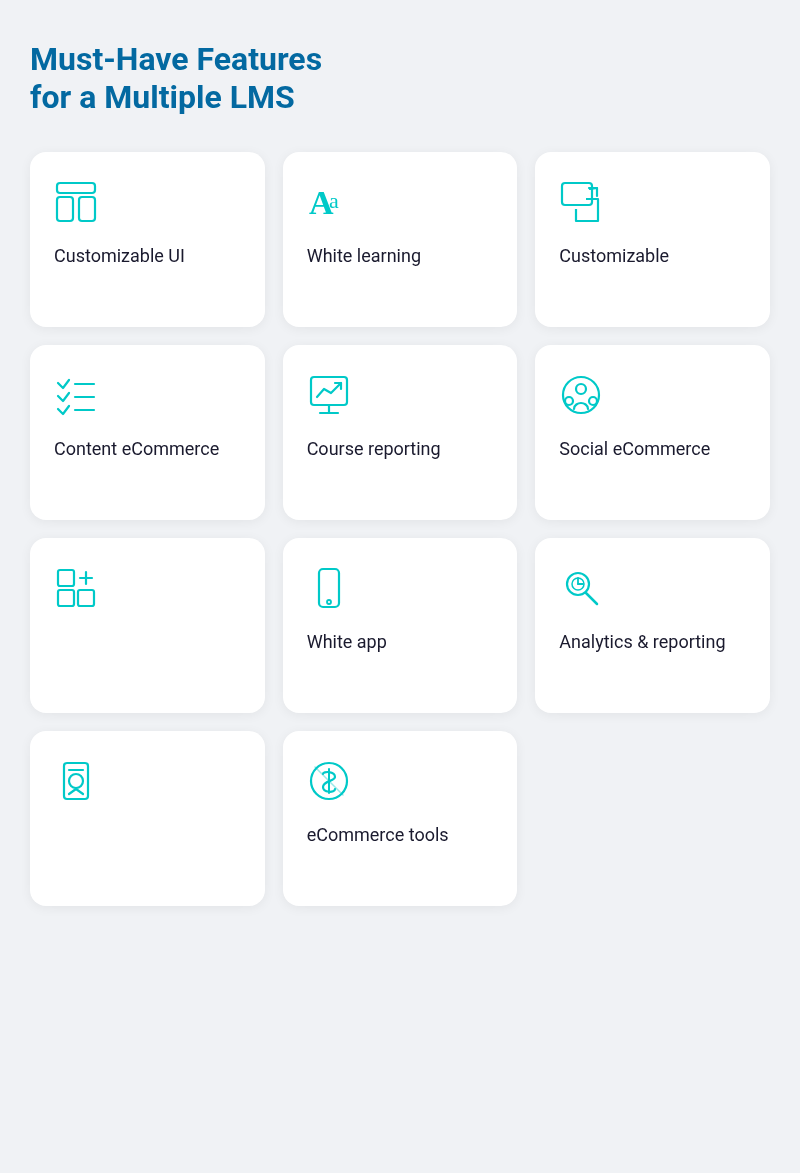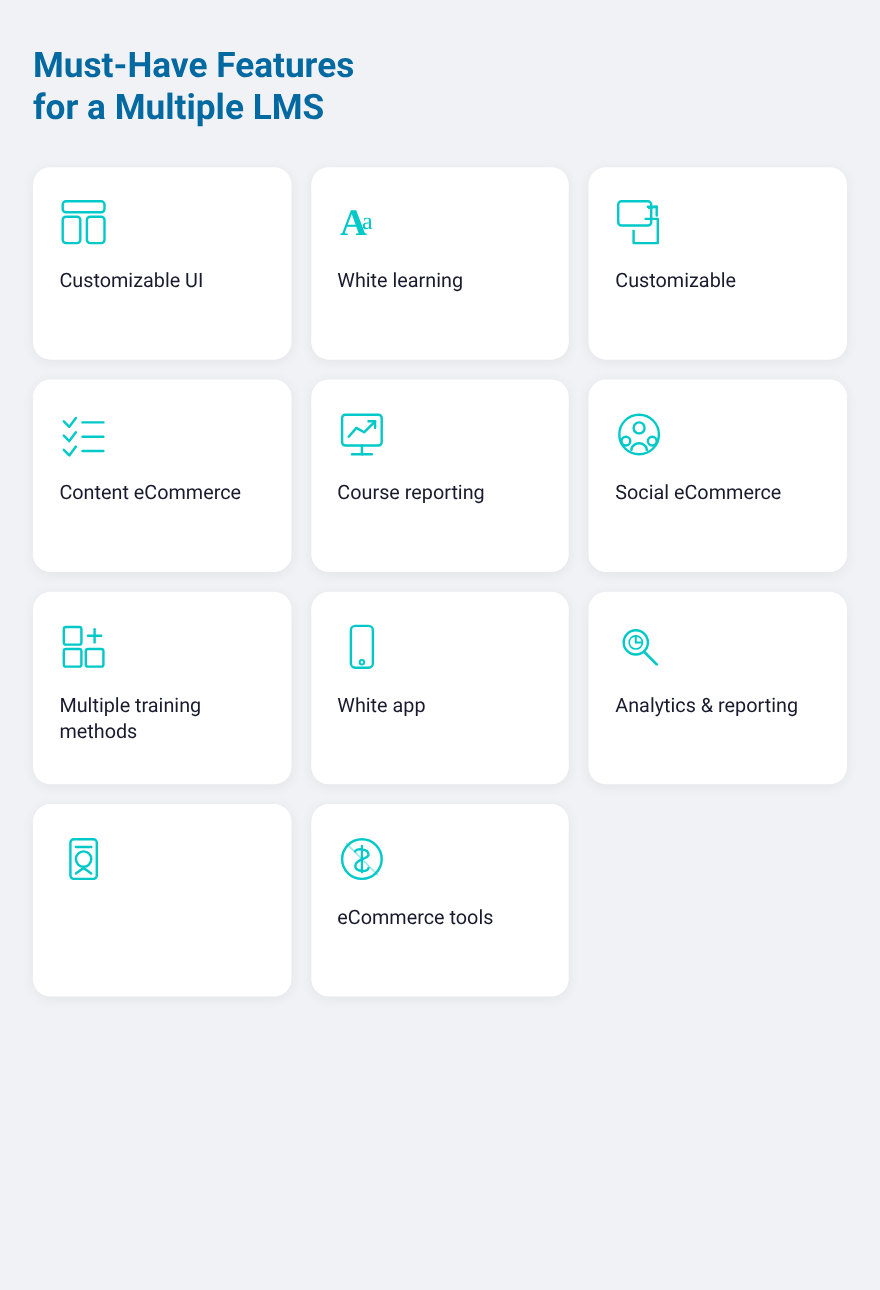--- a/index.html
+++ b/index.html
@@ -136,21 +136,20 @@
   <div class="card">
     <div class="card-icon">
       <svg viewBox="0 0 44 44" fill="none" xmlns="http://www.w3.org/2000/svg">
         <rect x="4" y="4" width="16" height="16" rx="2" stroke="#00c9c8" stroke-width="2.2" fill="none"></rect>
         <rect x="4" y="24" width="16" height="16" rx="2" stroke="#00c9c8" stroke-width="2.2" fill="none"></rect>
         <rect x="24" y="24" width="16" height="16" rx="2" stroke="#00c9c8" stroke-width="2.2" fill="none"></rect>
         <line x1="32" y1="6" x2="32" y2="18" stroke="#00c9c8" stroke-width="2.2" stroke-linecap="round"></line>
         <line x1="26" y1="12" x2="38" y2="12" stroke="#00c9c8" stroke-width="2.2" stroke-linecap="round"></line>
       </svg>
     </div>
-    <span class="card-label">Multiple training methods</span>
   </div>
 
   <div class="card">
     <div class="card-icon">
       <svg viewBox="0 0 44 44" fill="none" xmlns="http://www.w3.org/2000/svg">
         <rect x="12" y="3" width="20" height="38" rx="4" stroke="#00c9c8" stroke-width="2.2" fill="none"></rect>
         <circle cx="22" cy="36" r="2" stroke="#00c9c8" stroke-width="1.8" fill="none"></circle>
       </svg>
     </div>
     <span class="card-label">White app</span>

